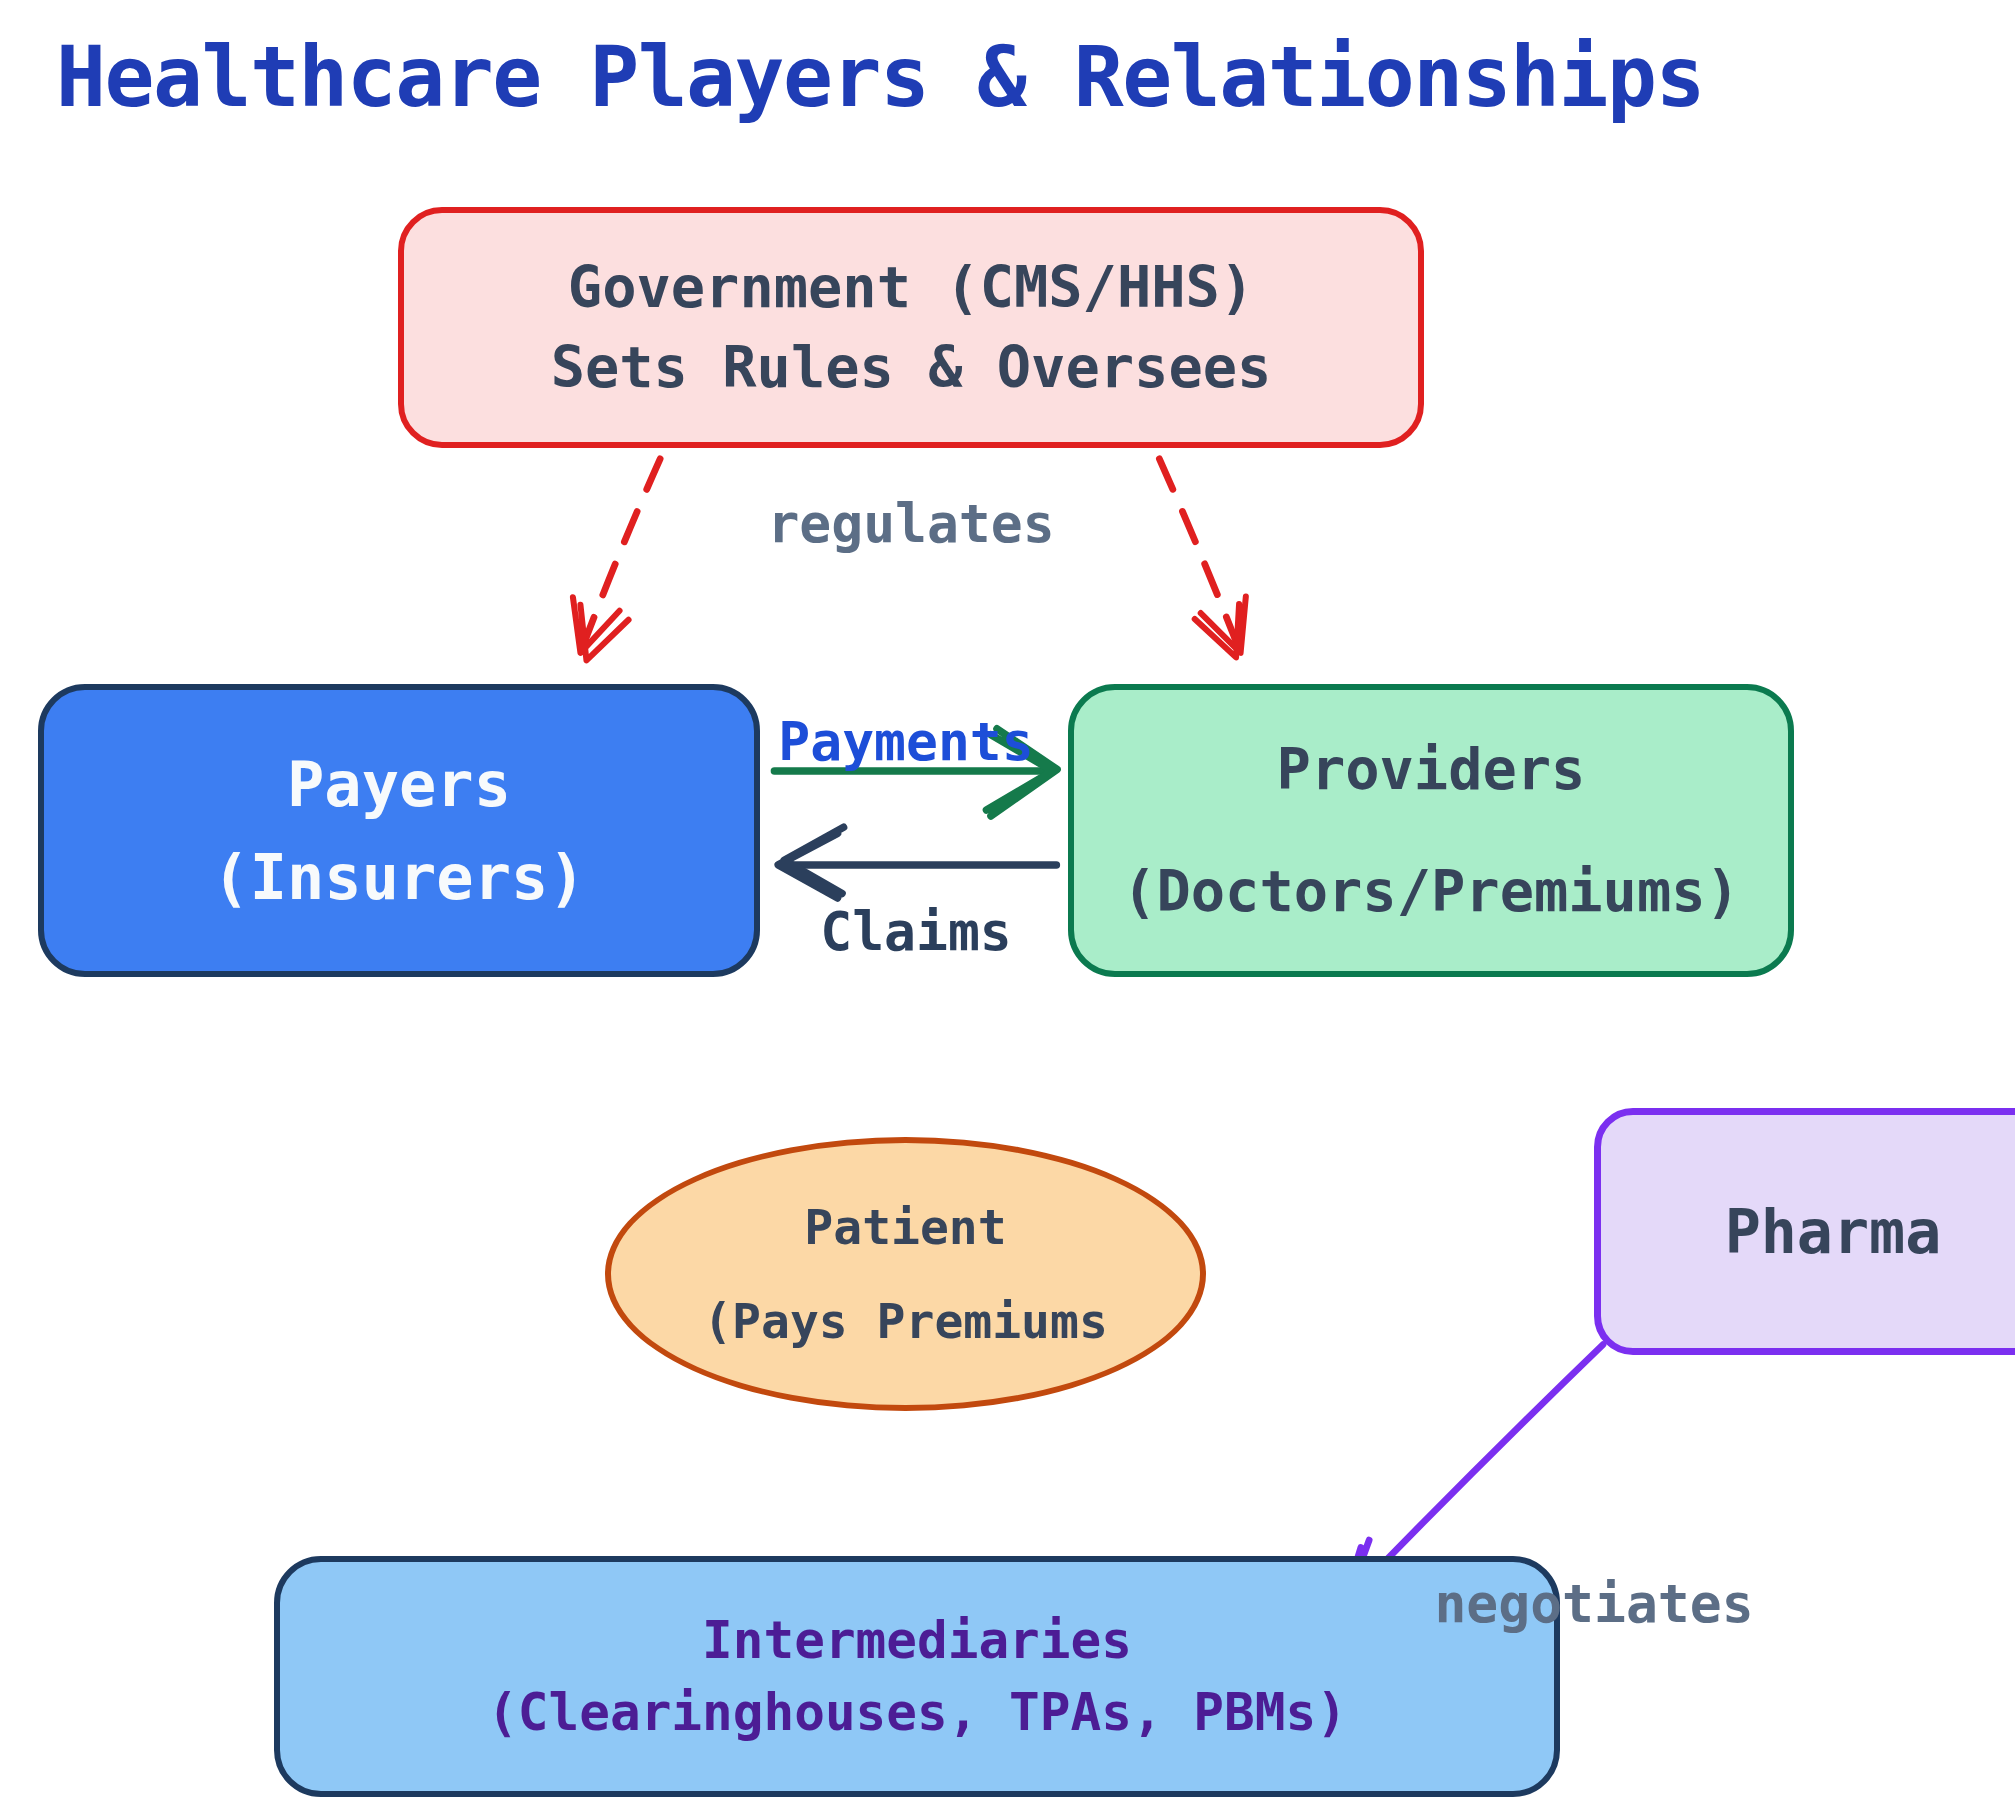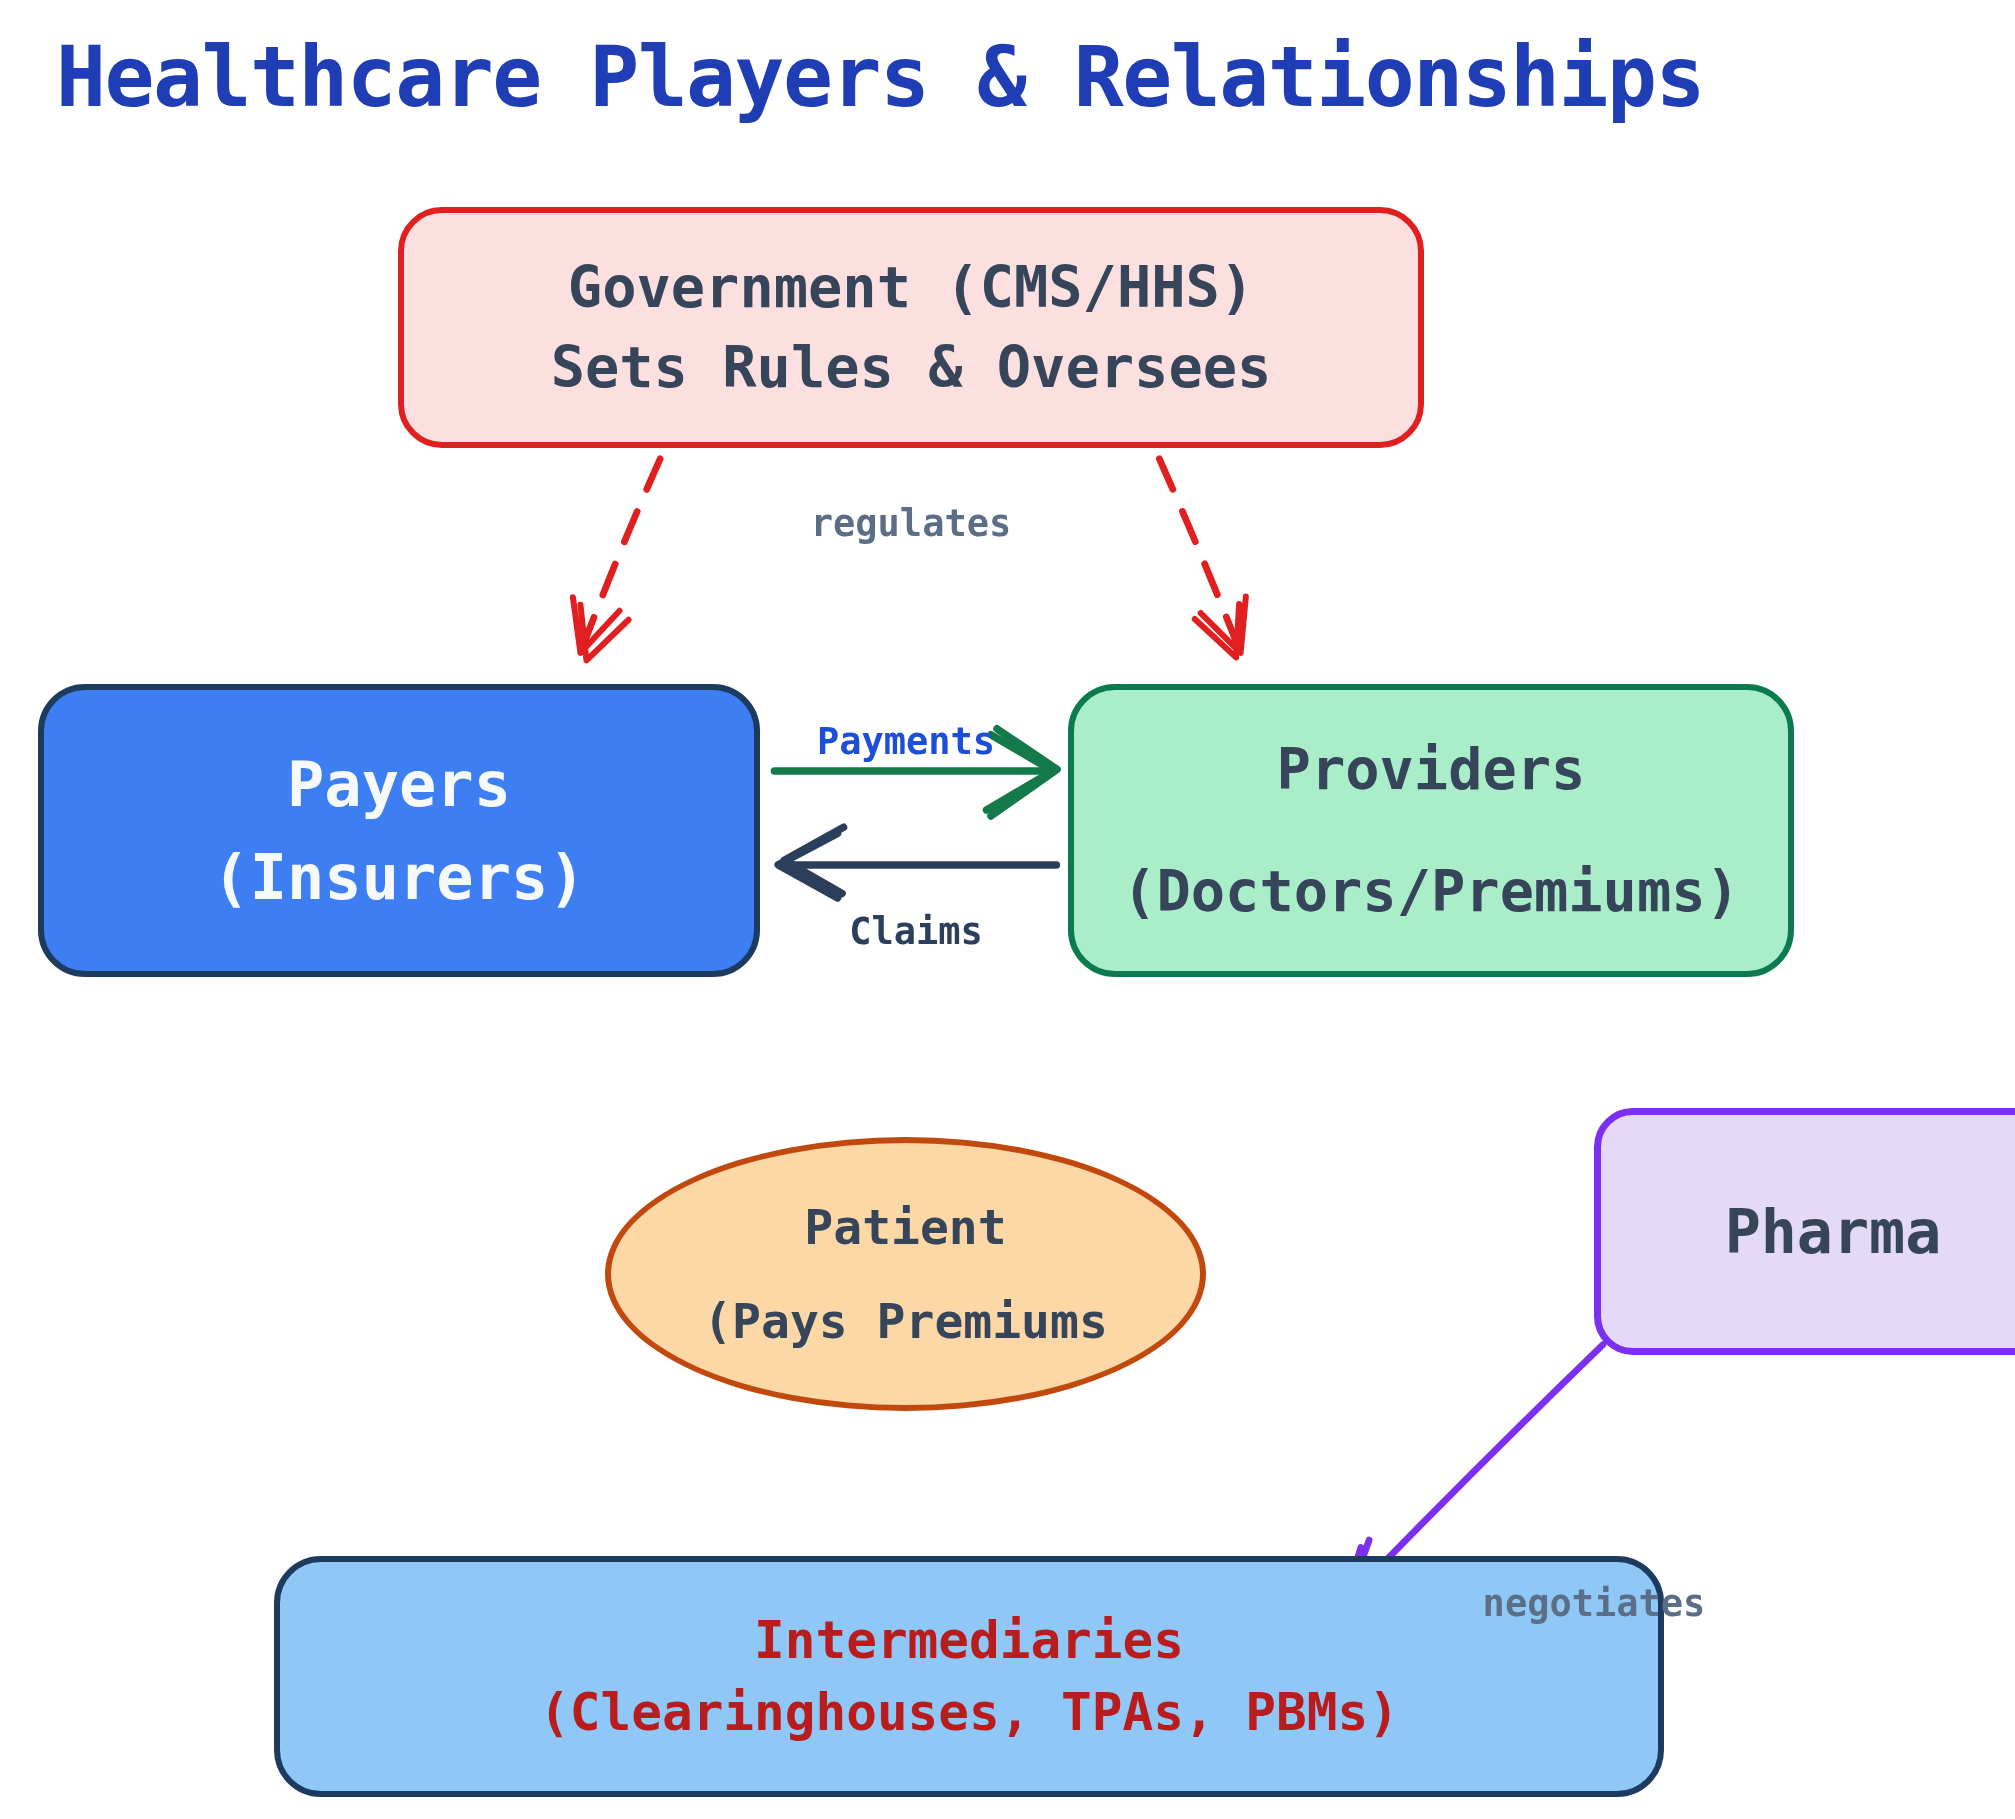--- a/index.html
+++ b/index.html
@@ -26,24 +26,24 @@
   .node-government{left:398px;top:207px;width:1026px;height:241px;background:#fcdfdf;
     border:6.8px solid #e02020;border-radius:44px;font-size:57px;}
   .node-payers{left:38px;top:684px;width:722px;height:293px;background:#3d7ef2;
     border:6.8px solid #1d3a5f;border-radius:47px;font-size:62px;color:#f7fafc;line-height:1.5;}
   .node-providers{left:1068px;top:684px;width:726px;height:293px;background:#a9edc9;
     border:6.8px solid #0b7a4f;border-radius:47px;font-size:57px;gap:42px;}
   .node-patient{left:605px;top:1137px;width:601px;height:274px;background:#fcd8a6;
     border:6px solid #c2490e;border-radius:50%;font-size:48px;line-height:1.38;gap:28px;}
   .node-pharma{left:1594px;top:1108px;width:478px;height:247px;background:#e4d9f9;
     border:7.5px solid #7b2ff0;border-radius:39px;font-size:60px;}
-  .node-intermediaries{left:274px;top:1556px;width:1390px;height:241px;background:#8fc8f6;
-    border:6.8px solid #1d3a5f;border-radius:47px;font-size:51px;color:#b91c1c;line-height:1.4;}
+  .node-intermediaries{left:274px;top:1556px;width:1286px;height:241px;background:#8fc8f6;
+    border:6.8px solid #1d3a5f;border-radius:47px;font-size:51px;color:#4c1d95;line-height:1.4;}
   .edge-label{
-    position:absolute;transform:translate(-50%,-50%);font-weight:600;font-size:37px;
+    position:absolute;transform:translate(-50%,-50%);font-weight:600;font-size:53px;
     white-space:nowrap;background:transparent;text-align:center;
   }
   .lbl-regulates{left:911px;top:523px;color:#5c6e86;}
   .lbl-payments{left:906px;top:741px;color:#1d4ed8;}
   .lbl-claims{left:916px;top:931px;color:#2b3f5c;}
   .lbl-negotiates{left:1594px;top:1577px;color:#5c6e86;margin-top:26px;}
 </style>
 </head>
 <body>
 

